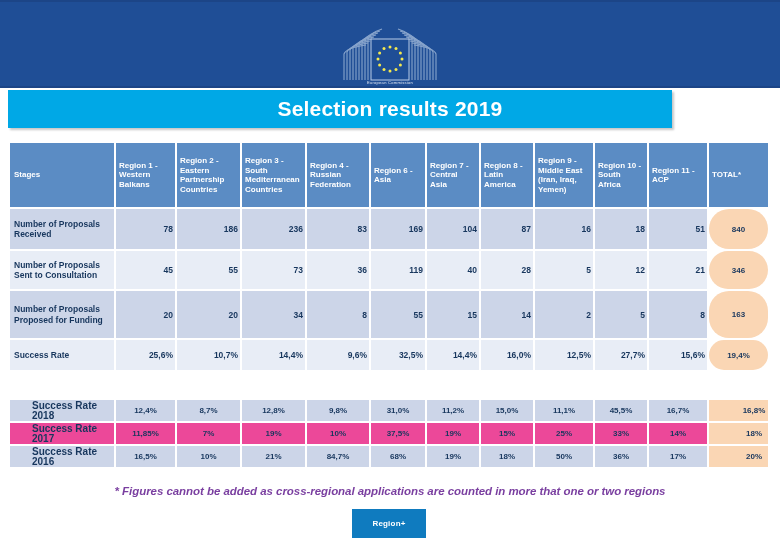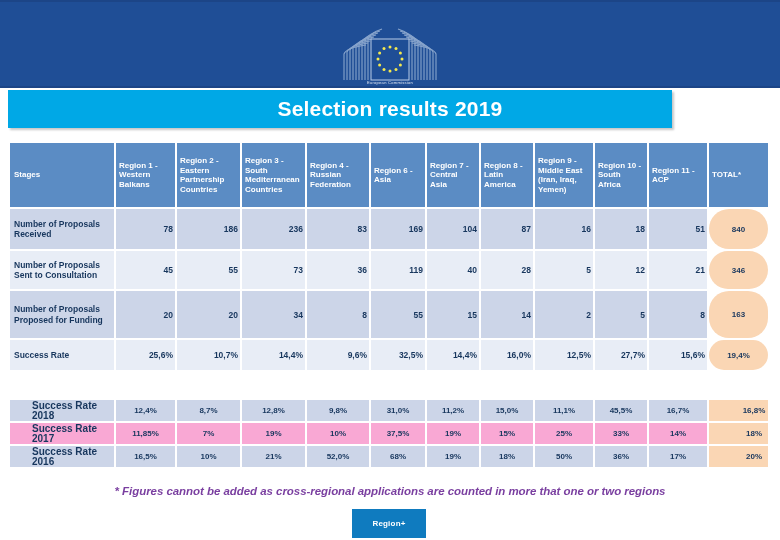--- a/index.html
+++ b/index.html
@@ -144,21 +144,21 @@
     text-align: center;
     overflow: hidden;
   }
   table.grid2 td.stage {
     text-align: left;
     padding-left: 22px;
     line-height: 9.5px;
     font-size: 10px;
   }
   .hrow-a td { background: #ccd5e8; }
-  .hrow-b td { background: #f9a8d4; }
+  .hrow-b td { background: #ec4899; }
   table.grid2 td.total { background: #fad6b4 !important; padding-left: 32px; }
 
   
   .footnote {
     position: absolute;
     left: 0; top: 485px;
     width: 780px;
     text-align: center;
     color: #7a3fa0;
     font-size: 11.5px;
@@ -379,21 +379,21 @@
         <td>25%</td>
         <td>33%</td>
         <td>14%</td>
         <td class="total">18%</td>
       </tr>
       <tr class="hrow-a">
         <td class="stage">Success Rate 2016</td>
         <td>16,5%</td>
         <td>10%</td>
         <td>21%</td>
-        <td>52,0%</td>
+        <td>84,7%</td>
         <td>68%</td>
         <td>19%</td>
         <td>18%</td>
         <td>50%</td>
         <td>36%</td>
         <td>17%</td>
         <td class="total">20%</td>
       </tr>
     </tbody>
   </table>

